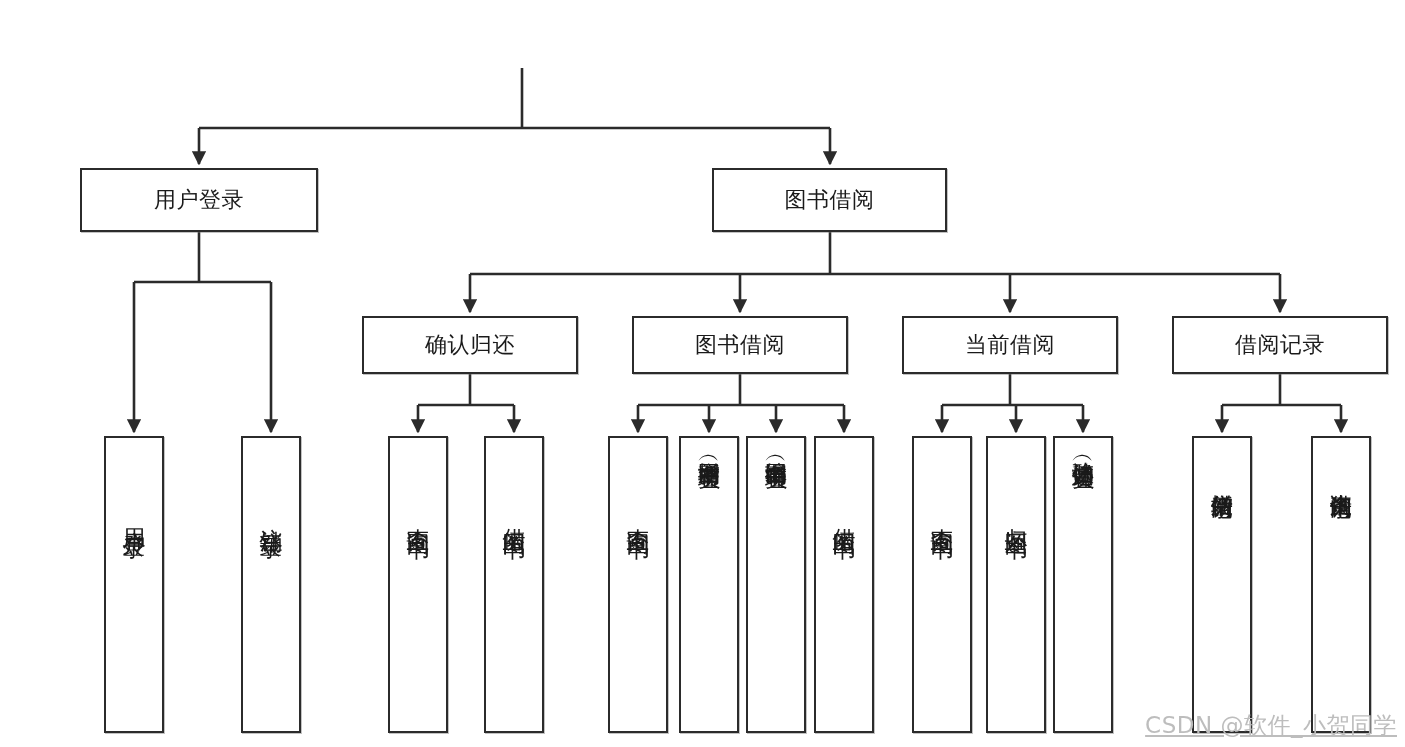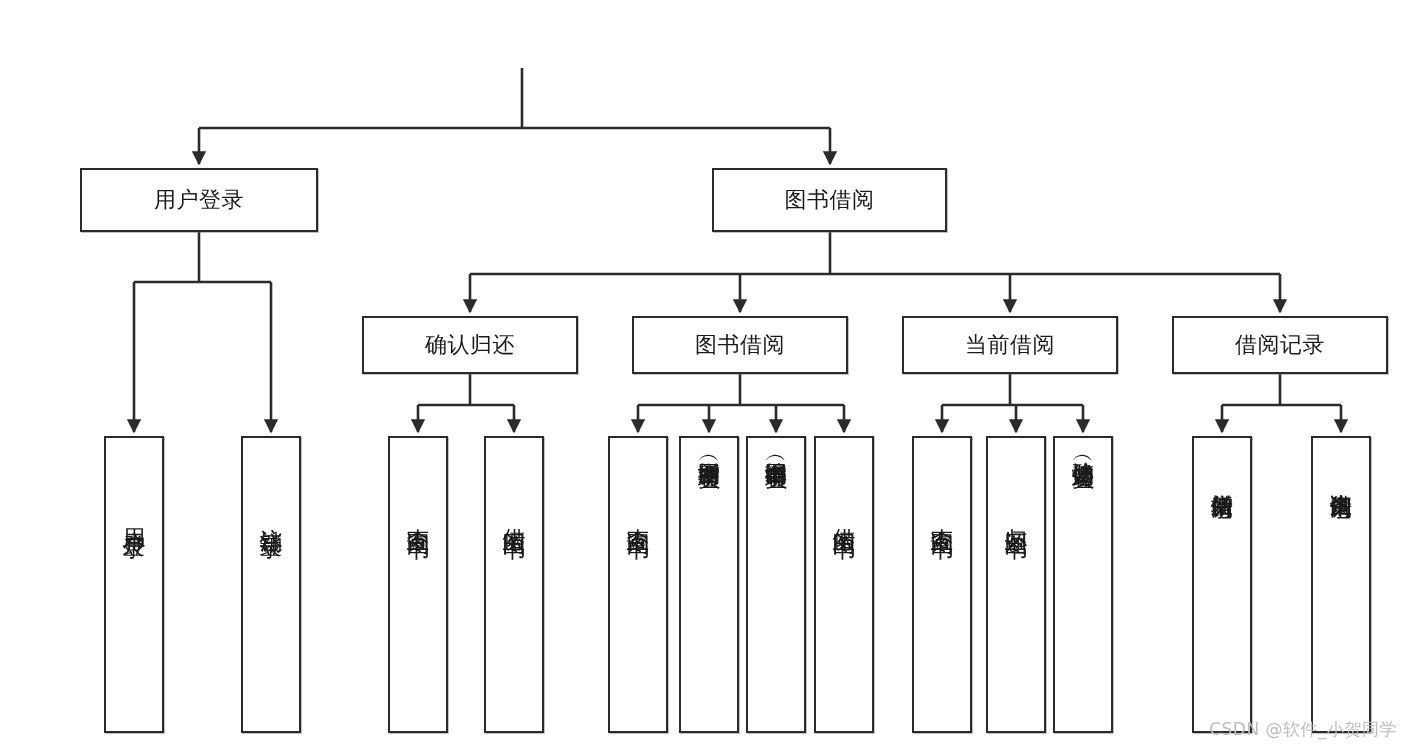--- a/index.html
+++ b/index.html
@@ -64,25 +64,26 @@
     white-space: nowrap;
   }
   .node.vert.tall .label {
     font-size: 22px;
     letter-spacing: 1px;
   }
   .watermark {
     position: absolute;
     right: 8px;
     bottom: 6px;
-    font-size: 17px;
+    font-size: 23px;
     color: #bdbdbd;
     letter-spacing: 0.5px;
     white-space: nowrap;
     user-select: none;
+    text-decoration: underline;
   }
 </style>
 </head>
 <body>
 
 <div id="canvas">
 
   <svg class="wires" viewBox="0 0 1405 747" xmlns="http://www.w3.org/2000/svg">
     <defs>
       <marker id="arrow" viewBox="0 0 10 10" refX="9" refY="5" markerWidth="5.5" markerHeight="5.5" orient="auto-start-reverse">

